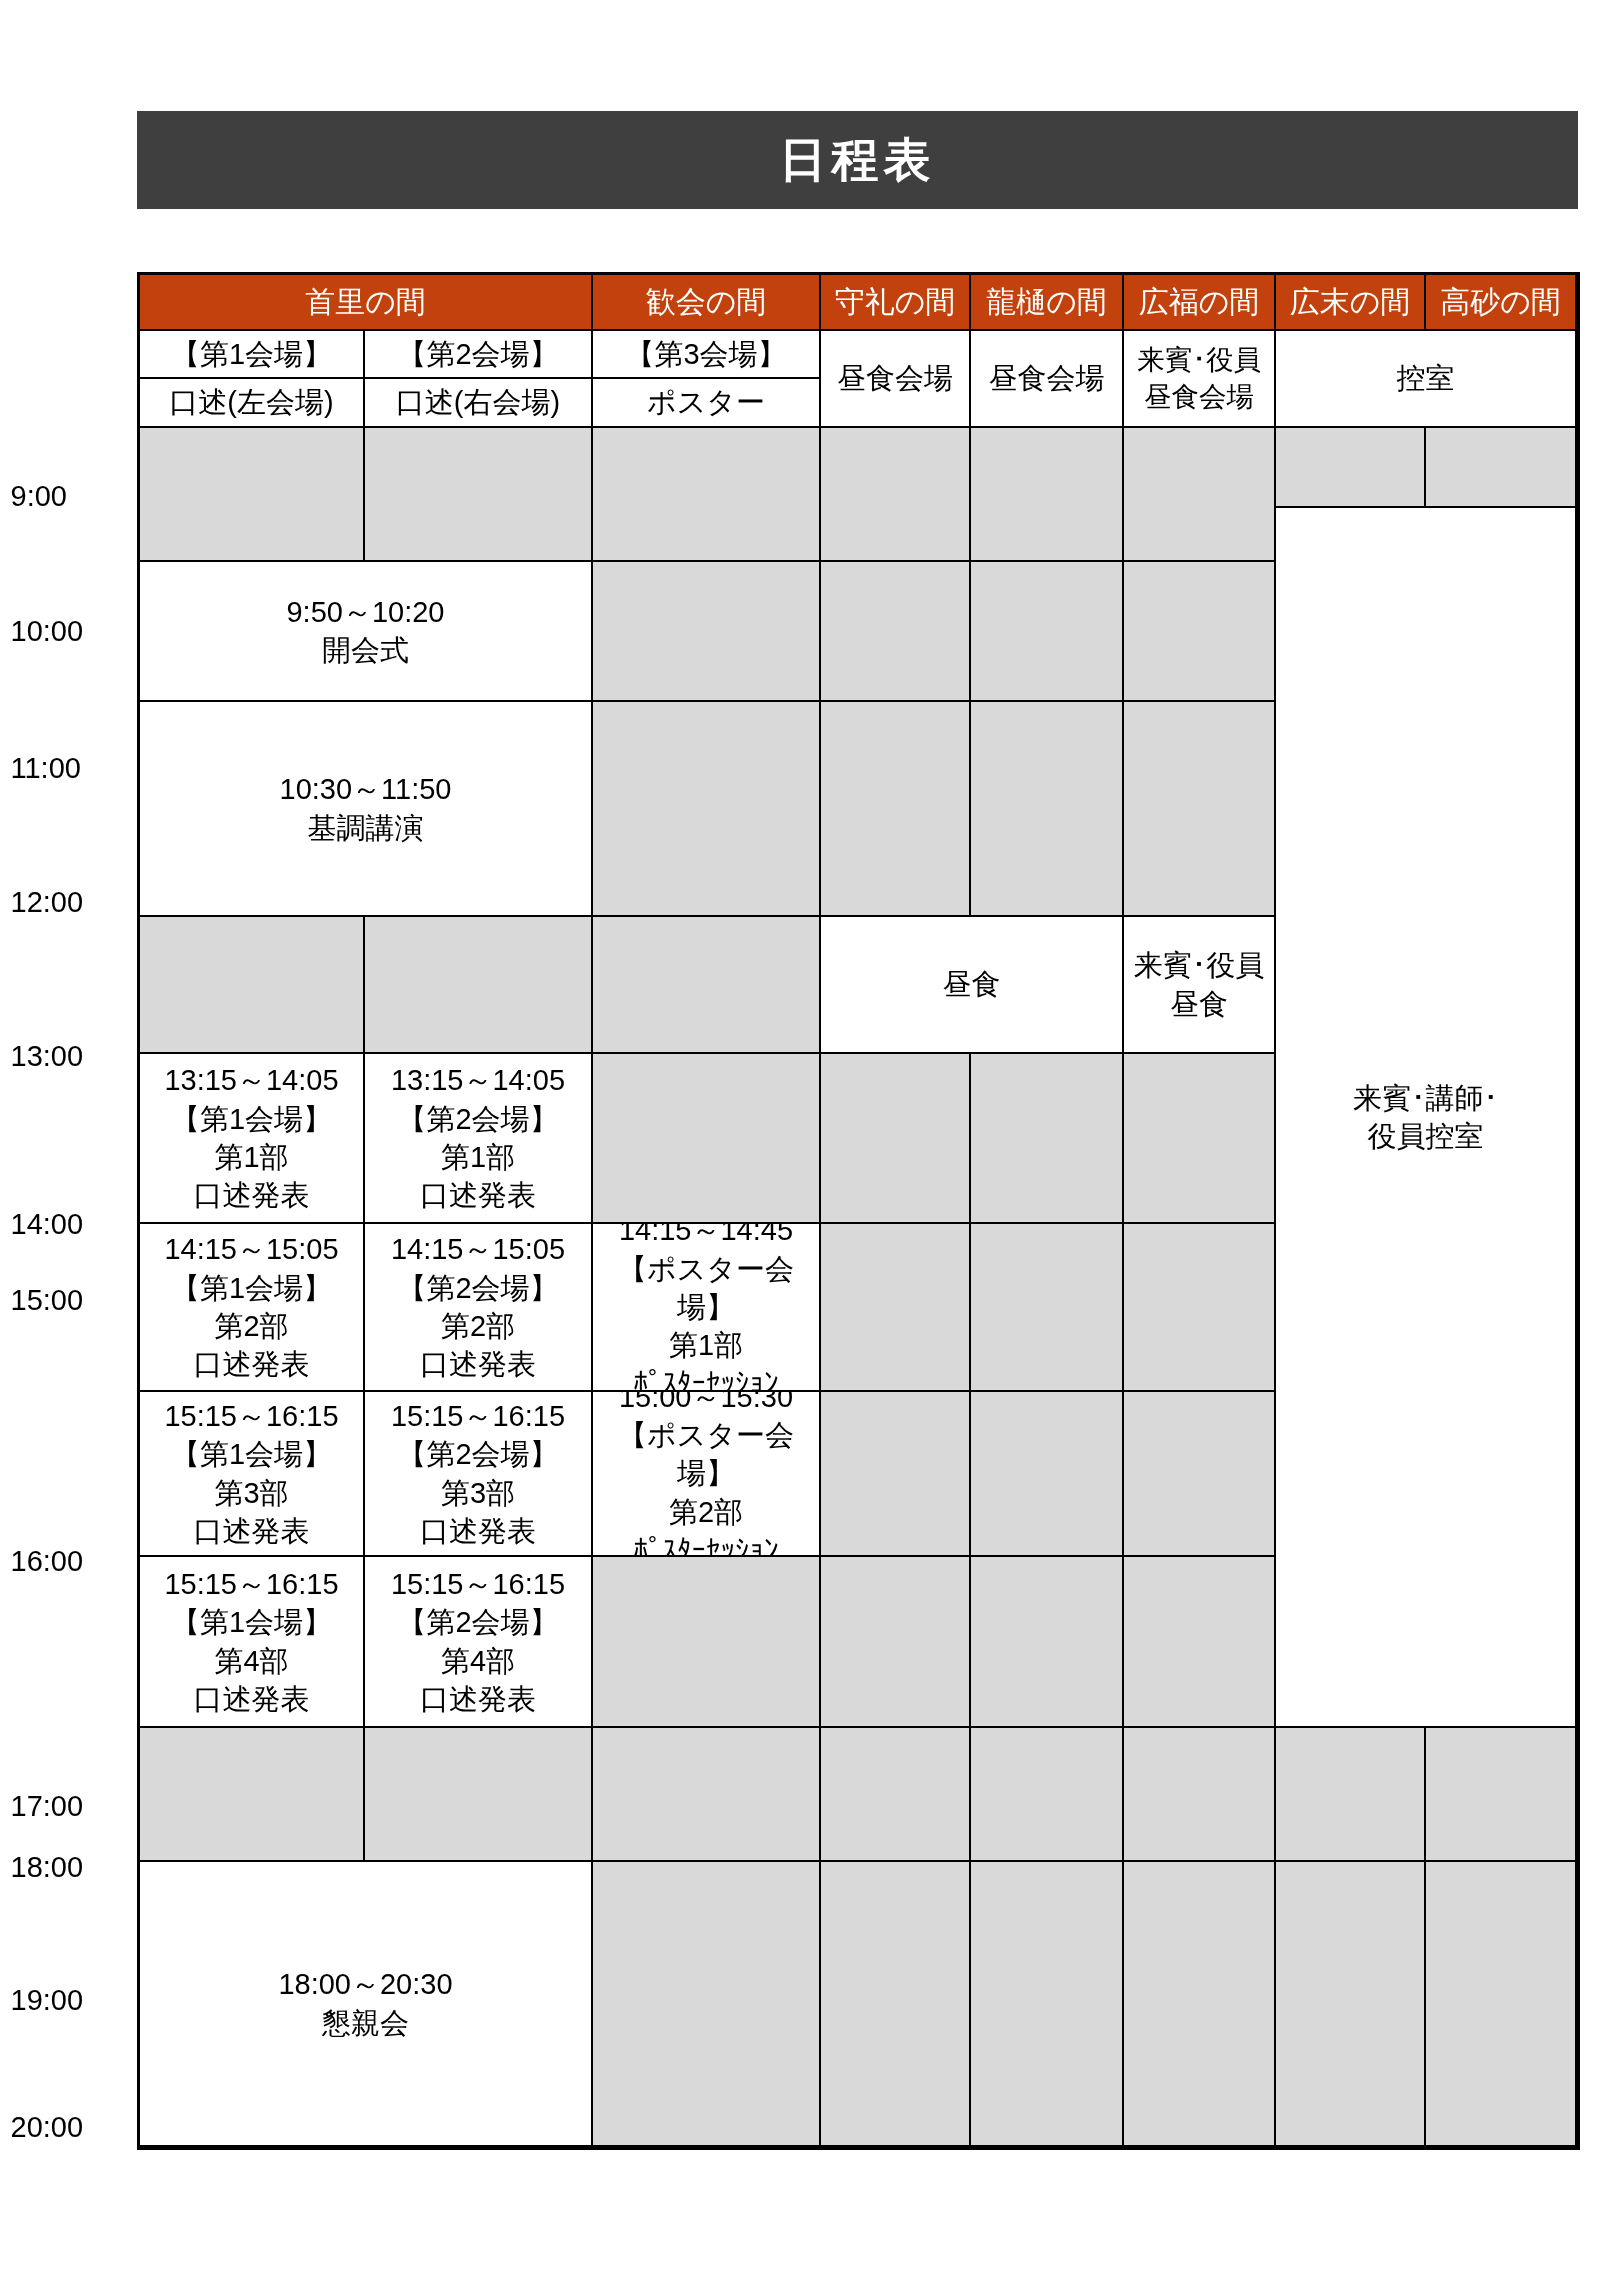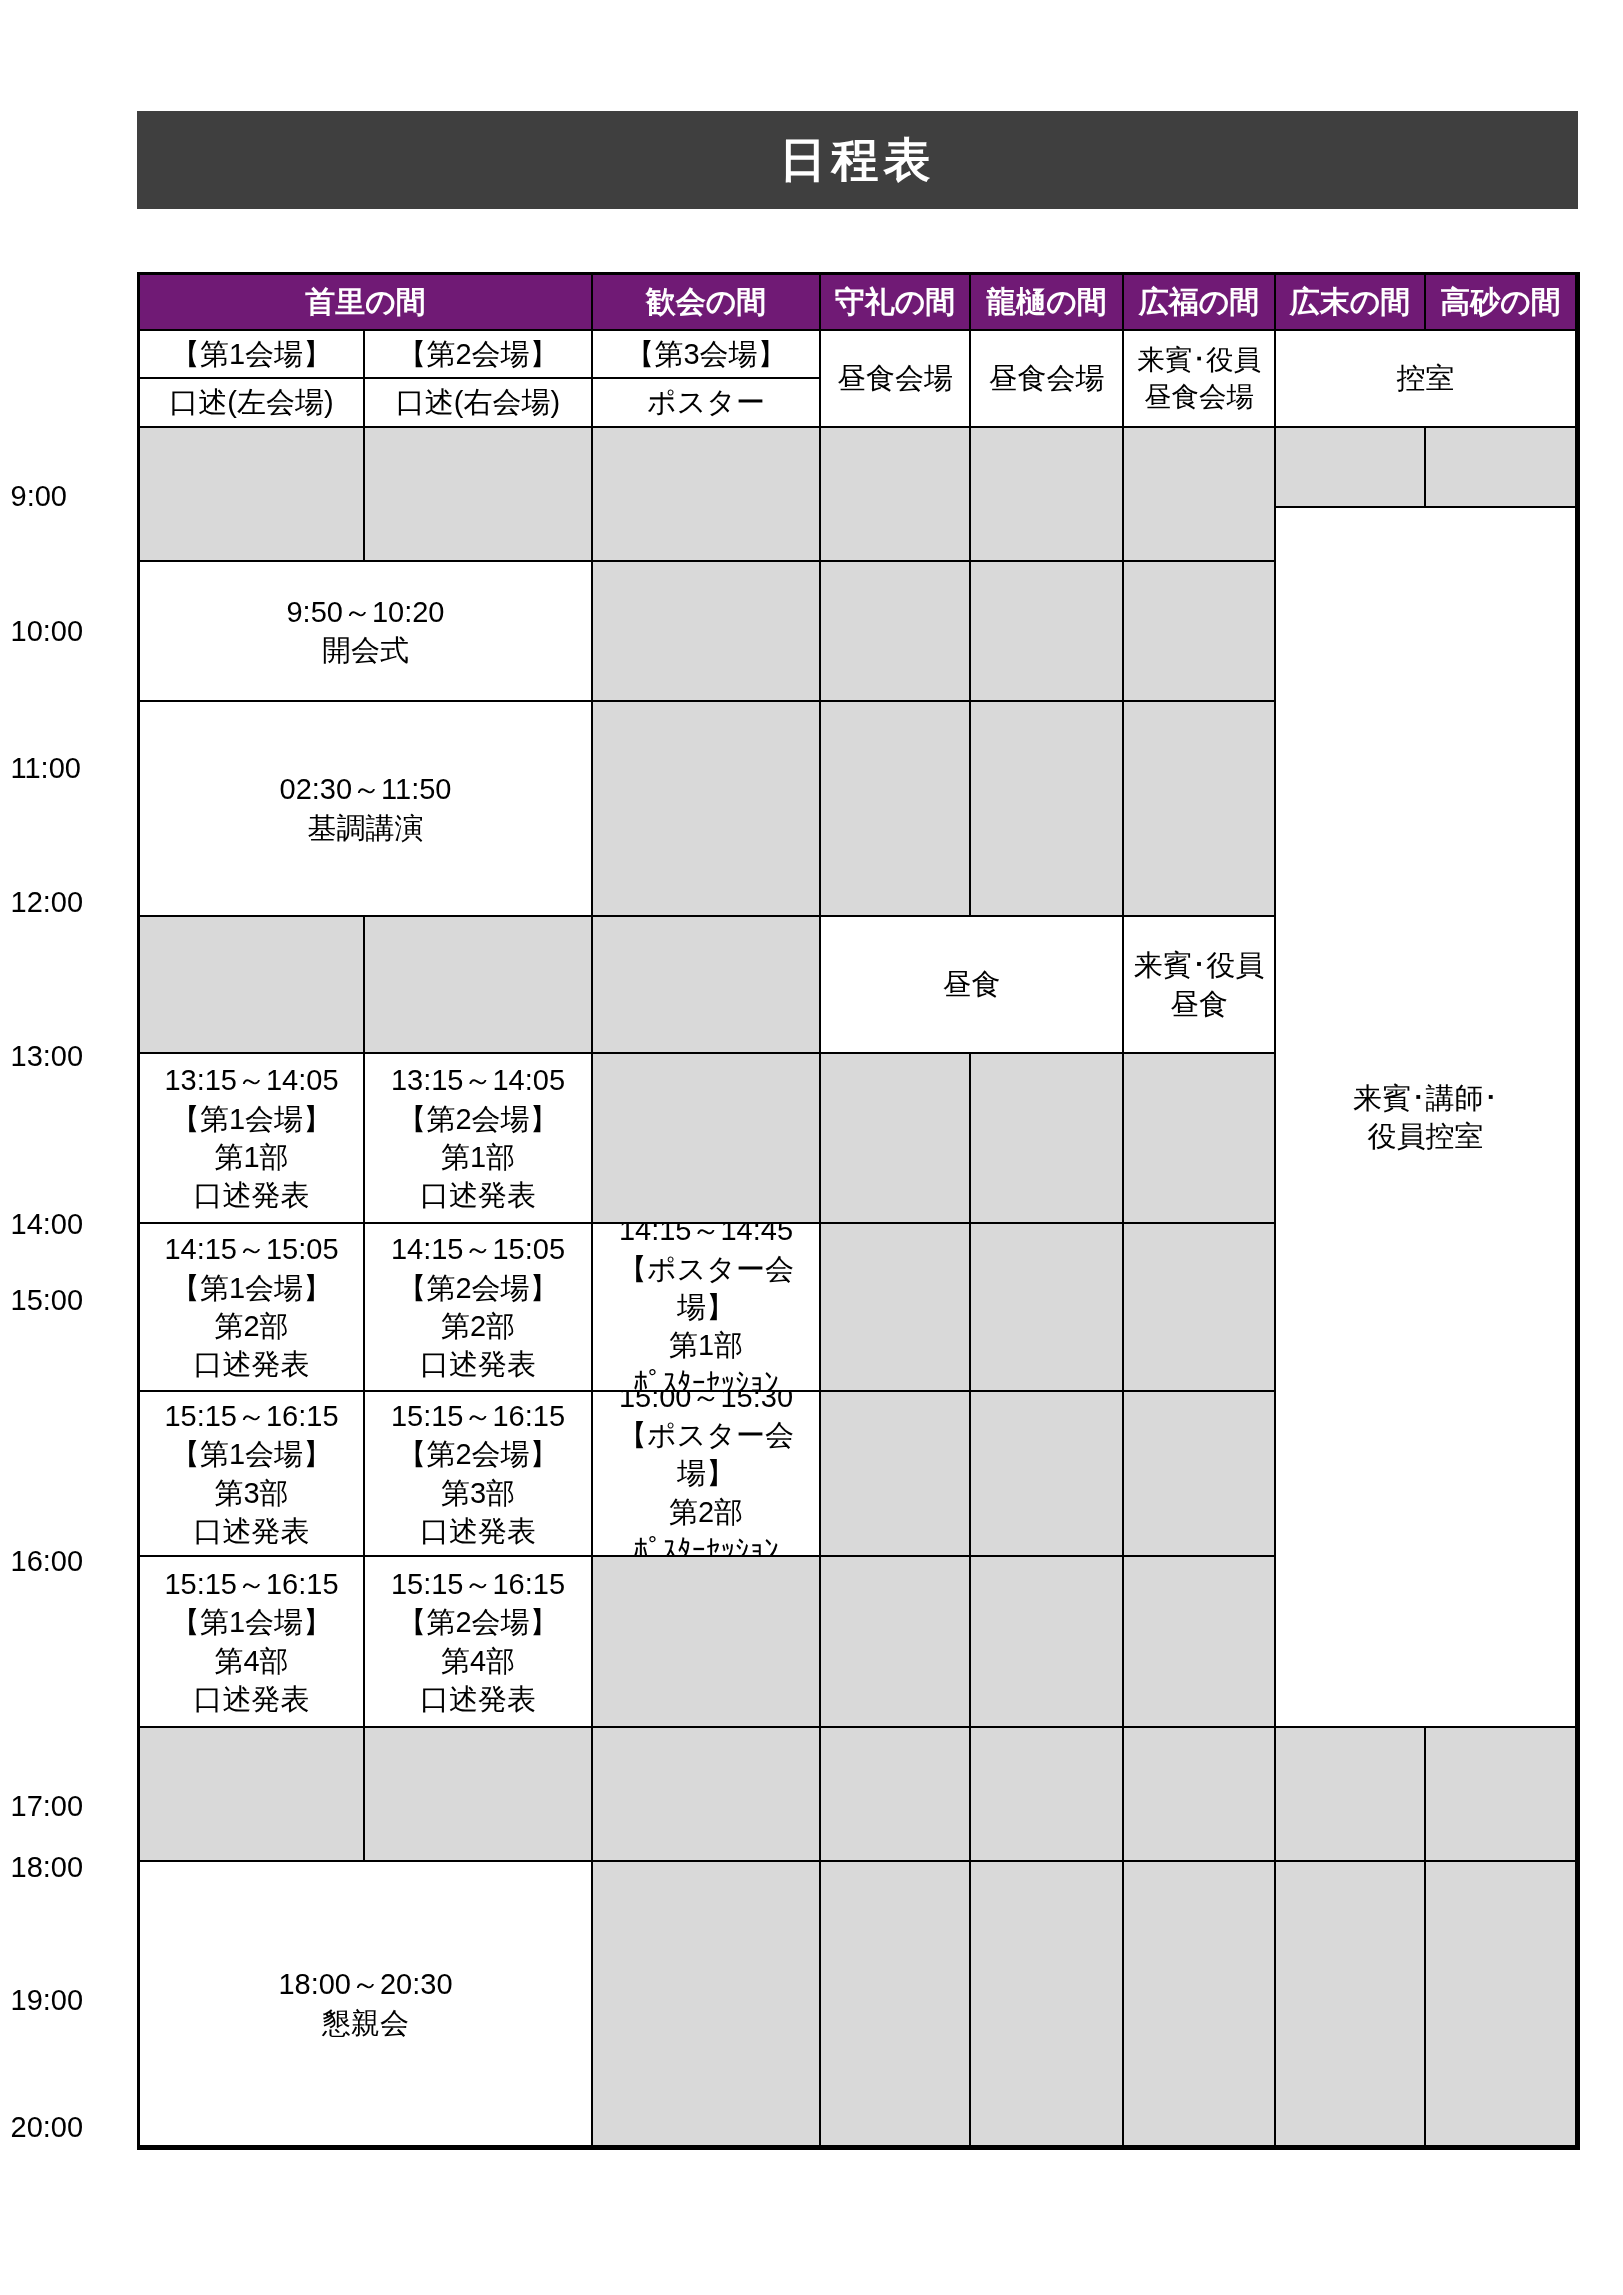--- a/index.html
+++ b/index.html
@@ -23,21 +23,21 @@
     grid-template-columns:225px 228px 228px 150px 153px 152px 150px 151px;
     grid-template-rows:56px 48px 49px 80px 54px 140px 215px 137px 170px 168px 165px 171px 134px 285px;
   }
   .c{
     border-right:2px solid #000;border-bottom:2px solid #000;
     display:flex;align-items:center;justify-content:center;
     text-align:center;white-space:pre-line;
     font-size:29px;line-height:1.32;background:#fff;overflow:hidden;
   }
   .gray{background:#d9d9d9;}
-  .dark{background:#701a75;color:#fff;font-size:30px;font-weight:700;}
+  .dark{background:#c2410c;color:#fff;font-size:30px;font-weight:400;}
   .sub{font-size:29px;}
   .small{font-size:27.5px;}
 </style>
 </head>
 <body>
 
 <div class="titlebar">日程表</div>
 
 <div class="timelabel" style="top:479px">9:00</div>
 <div class="timelabel" style="top:614px">10:00</div>
@@ -86,21 +86,21 @@
   <div class="c" style="grid-row:5/13;grid-column:7/9">来賓･講師･
 役員控室</div>
 
   <div class="c" style="grid-row:6;grid-column:1/3">9:50～10:20
 開会式</div>
   <div class="c gray" style="grid-row:6;grid-column:3"></div>
   <div class="c gray" style="grid-row:6;grid-column:4"></div>
   <div class="c gray" style="grid-row:6;grid-column:5"></div>
   <div class="c gray" style="grid-row:6;grid-column:6"></div>
 
-  <div class="c" style="grid-row:7;grid-column:1/3">02:30～11:50
+  <div class="c" style="grid-row:7;grid-column:1/3">10:30～11:50
 基調講演</div>
   <div class="c gray" style="grid-row:7;grid-column:3"></div>
   <div class="c gray" style="grid-row:7;grid-column:4"></div>
   <div class="c gray" style="grid-row:7;grid-column:5"></div>
   <div class="c gray" style="grid-row:7;grid-column:6"></div>
 
   <div class="c gray" style="grid-row:8;grid-column:1"></div>
   <div class="c gray" style="grid-row:8;grid-column:2"></div>
   <div class="c gray" style="grid-row:8;grid-column:3"></div>
   <div class="c" style="grid-row:8;grid-column:4/6">昼食</div>

